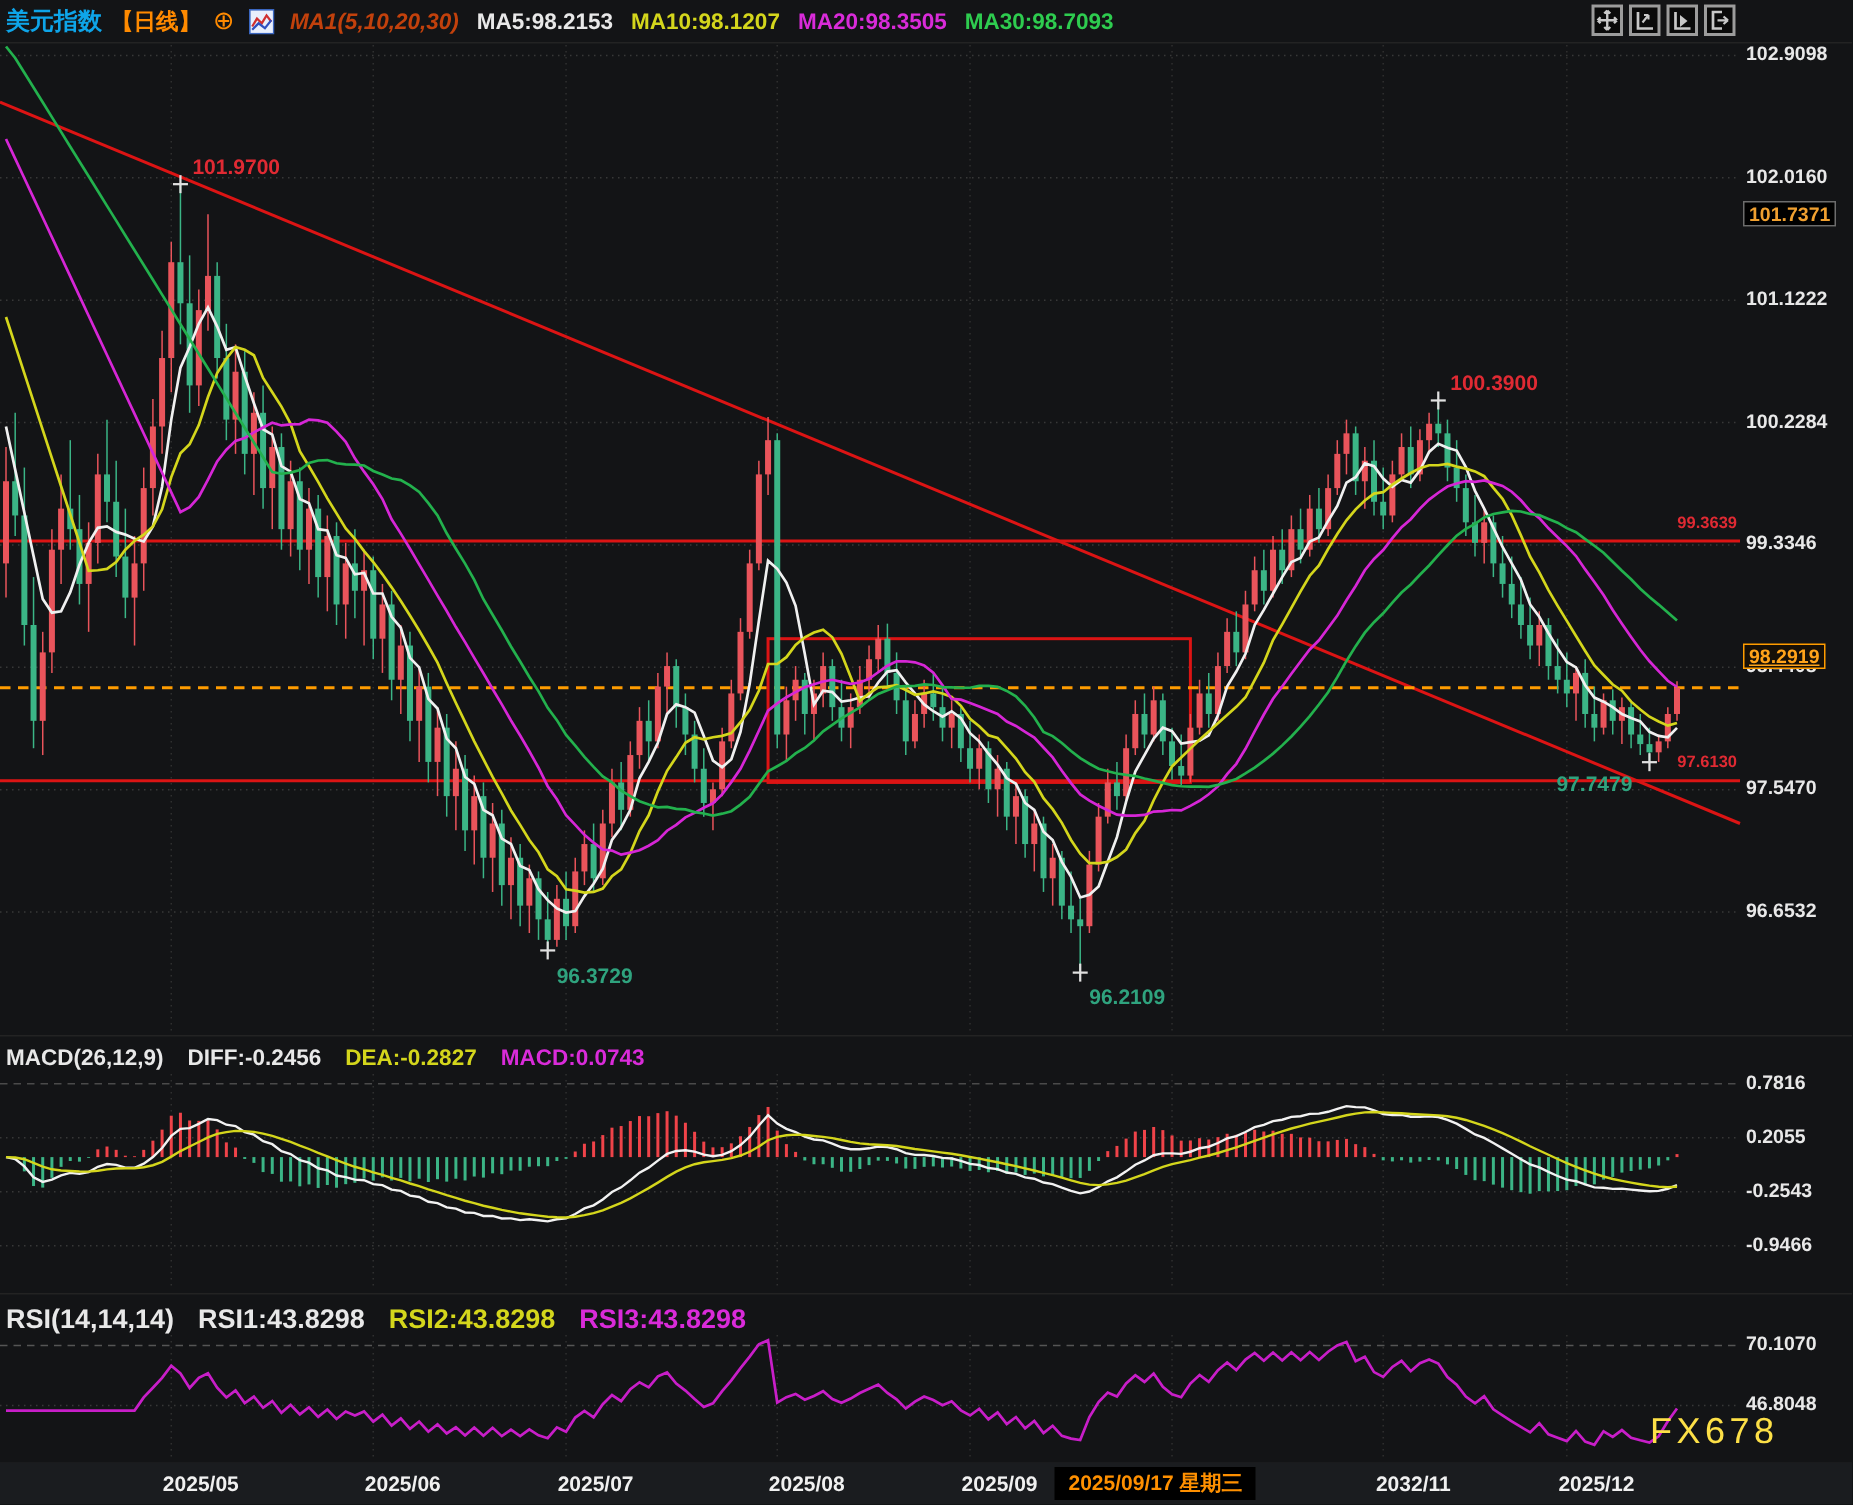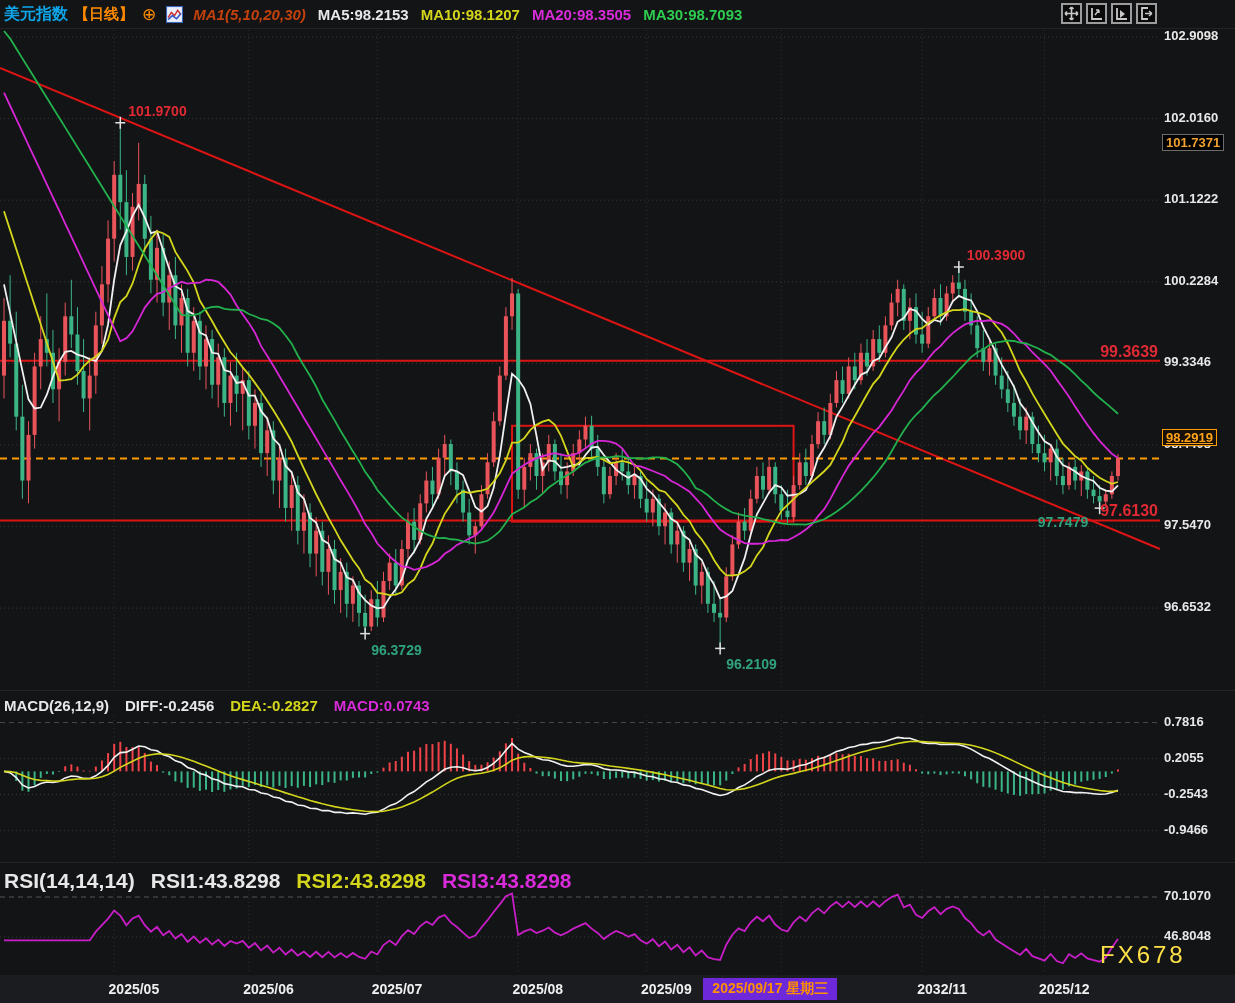--- a/index.html
+++ b/index.html
@@ -11,31 +11,31 @@
   .t-orange{color:#ff8a00;} .t-yellow{color:#d4d61c;} .t-magenta{color:#d92bd9;}
   .t-green{color:#2ecc4f;} .t-white{color:#e8e8e8;} .t-grey{color:#c2410c;font-style:italic;}
   .t-title{color:#0ea5e9;font-size:16px;}
   .plus{font-size:17px;font-weight:400;margin-left:-4px;}
   .chart-ico{display:inline-flex;margin:0 -2px;}
   #toolbar{position:absolute;left:1061px;top:3px;display:flex;gap:4px;z-index:4;}
   .tbtn{width:21px;height:21px;border:2px solid #9c9c9c;background:#0a0a0a;display:flex;
         align-items:center;justify-content:center;box-sizing:border-box;cursor:pointer;}
   .sep{position:absolute;left:0;width:1235px;height:1px;background:#232323;z-index:1;}
   #macd-header{position:absolute;left:4px;top:697px;display:flex;gap:16px;font-size:15px;z-index:2;}
-  #rsi-header{position:absolute;left:4px;top:869px;display:flex;gap:16px;font-size:21px;z-index:2;}
+  #rsi-header{position:absolute;left:4px;top:869px;display:flex;gap:16px;font-size:18px;z-index:2;}
   #timebar{position:absolute;left:0;top:975px;width:1235px;height:28px;background:#1a1c1f;z-index:1;}
   #overlay{position:absolute;left:0;top:0;width:1235px;height:1003px;z-index:2;}
   .axlab{position:absolute;font-size:13px;color:#e8e8e8;white-space:nowrap;}
   .badge-last{position:absolute;font-size:13px;color:#ffa31a;border:1px solid #ff9c00;background:#171007;padding:0 3px;}
   .badge-alert{position:absolute;font-size:13px;color:#f0a030;border:1px solid #6c6c6c;background:#000;padding:0 3px;}
-  .hline-label{position:absolute;font-size:16px;color:#e02a33;text-align:right;white-space:nowrap;}
+  .hline-label{position:absolute;font-size:11px;color:#e02a33;text-align:right;white-space:nowrap;}
   .ann{position:absolute;font-size:14px;white-space:nowrap;}
   .ann-red{color:#e02a33;} .ann-green{color:#2fa37e;}
   .month{position:absolute;top:981px;font-size:14px;text-align:right;color:#f0f0f0;white-space:nowrap;}
-  .date-badge{position:absolute;top:978px;background:#6d28d9;color:#ff9000;font-size:14px;
+  .date-badge{position:absolute;top:978px;background:#000000;color:#ff9000;font-size:14px;
               padding:2px 9px;white-space:nowrap;}
   #watermark{position:absolute;left:1100px;top:941px;font-size:24px;font-weight:400;
              letter-spacing:3px;color:#fde047;z-index:2;}
 </style>
 </head>
 <body>
 
 <div id="app">
 
   <svg id="chart-svg" width="1235" height="1003">

